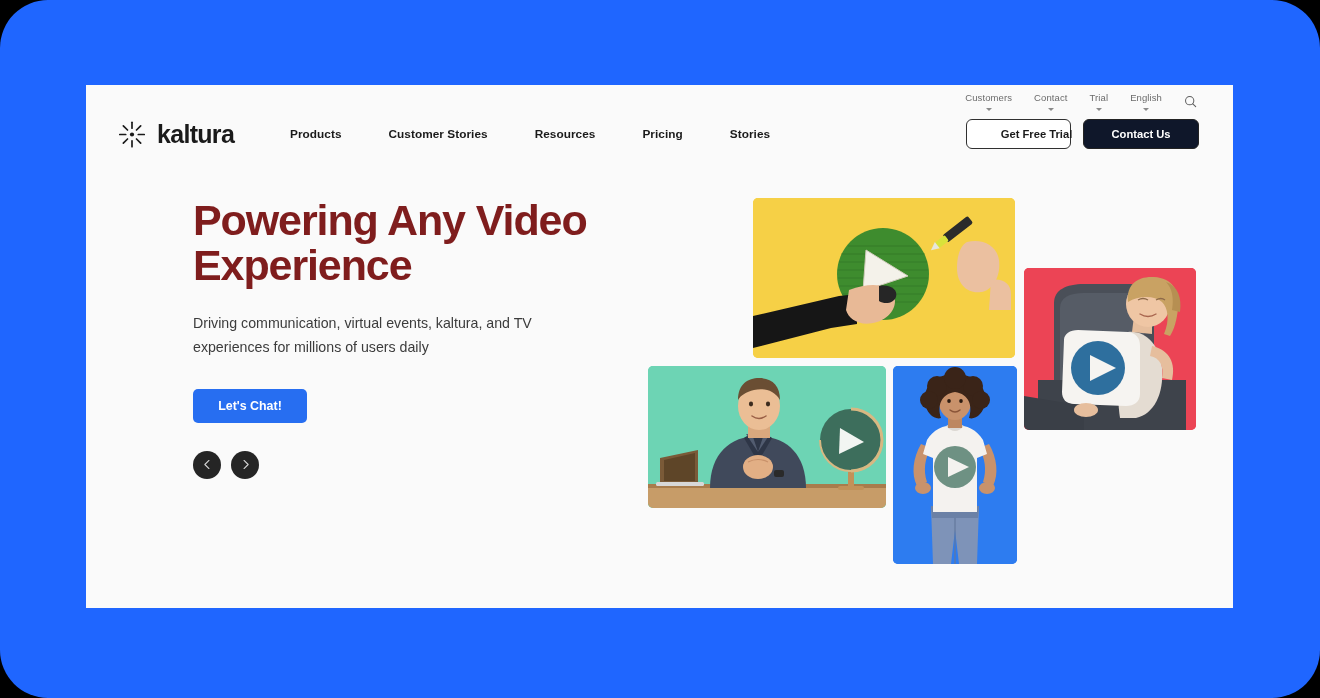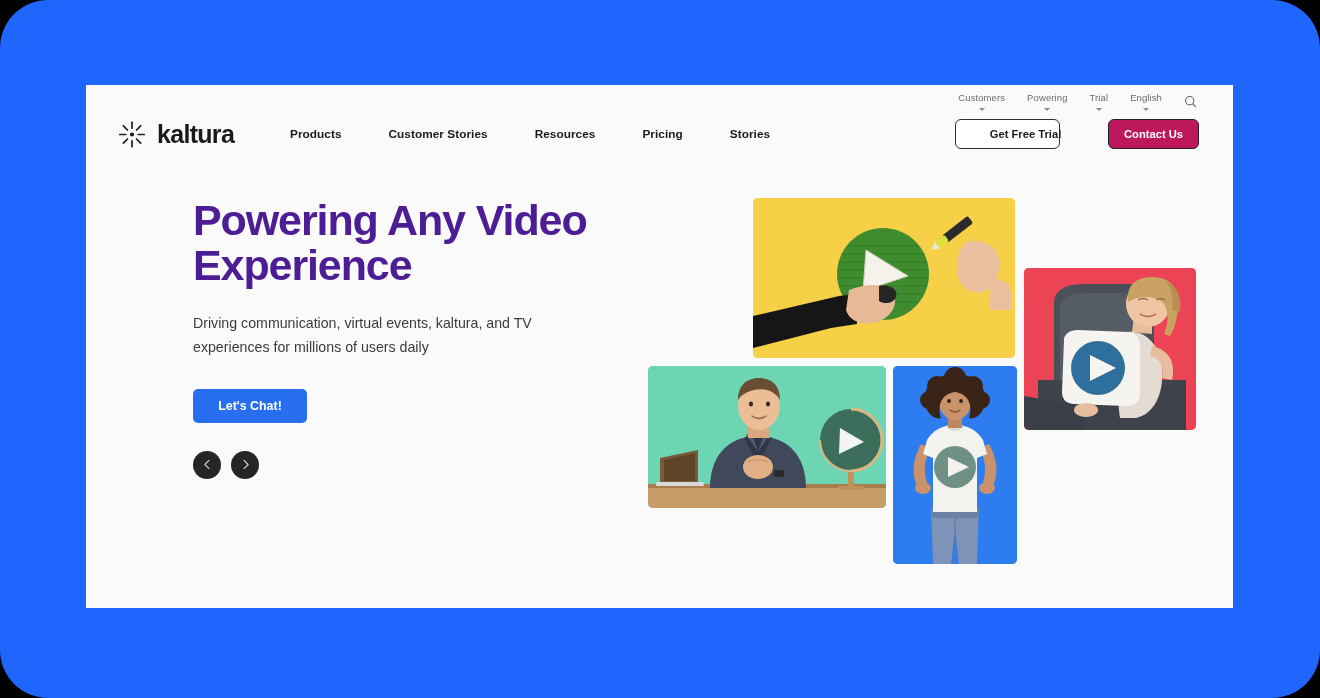--- a/index.html
+++ b/index.html
@@ -108,38 +108,37 @@
     white-space: nowrap;
   }
   .btn-outline {
     width: 105px; height: 30px;
     background: #FFFFFF;
     border: 1.2px solid #303030;
     color: #1A1A1A;
     padding-left: 36px;
   }
   .btn-dark {
-    width: 91px; height: 30px;
-    background: #be185d;
+    width: 116px; height: 30px;
+    background: #0f172a;
     border: 1.2px solid #232323;
     color: #FFFFFF;
-    margin-left: 36px;
   }
 
   
   .hero-left {
     position: absolute;
     left: 107px; top: 113px;
     width: 420px;
   }
   .hero-title {
     font-size: 43px;
     line-height: 1.04;
     font-weight: 700;
-    color: #4c1d95;
+    color: #7f1d1d;
     letter-spacing: -1.1px;
   }
   .hero-sub {
     margin-top: 25px;
     font-size: 14.2px;
     line-height: 1.63;
     color: #3C3C3C;
     max-width: 372px;
   }
   .btn-chat {
@@ -190,21 +189,21 @@
   <div class="blue-canvas"></div>
 
   <div class="page-card">
 
     <div class="utility-bar">
       <div class="utility-item">
         <span>Customers</span>
         <span class="caret"></span>
       </div>
       <div class="utility-item">
-        <span>Powering</span>
+        <span>Contact</span>
         <span class="caret"></span>
       </div>
       <div class="utility-item">
         <span>Trial</span>
         <span class="caret"></span>
       </div>
       <div class="utility-item">
         <span>English</span>
         <span class="caret"></span>
       </div>

